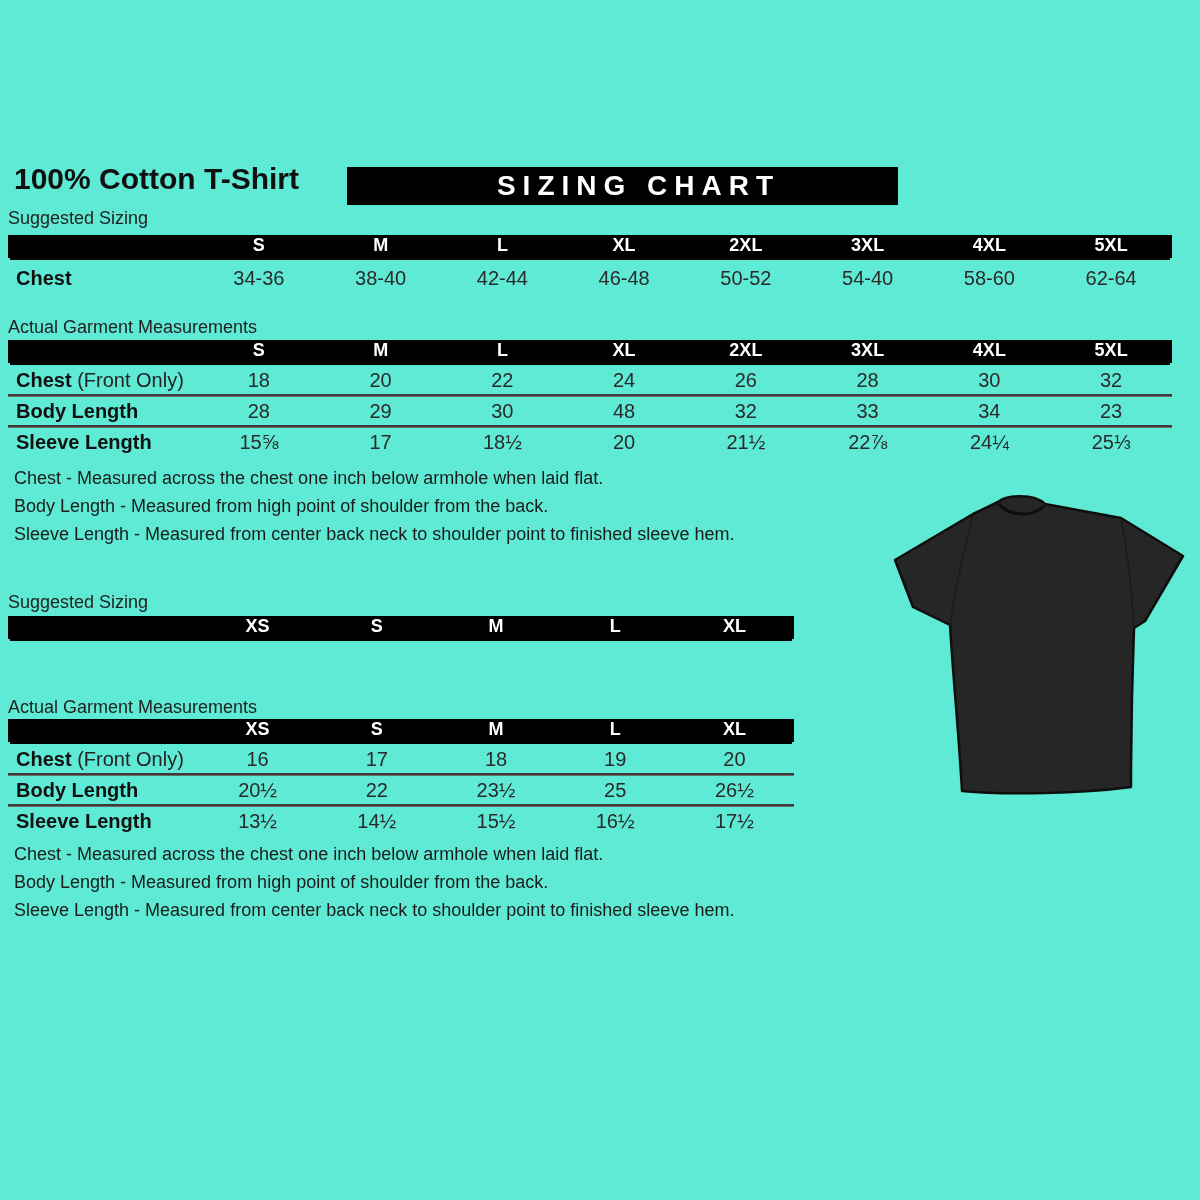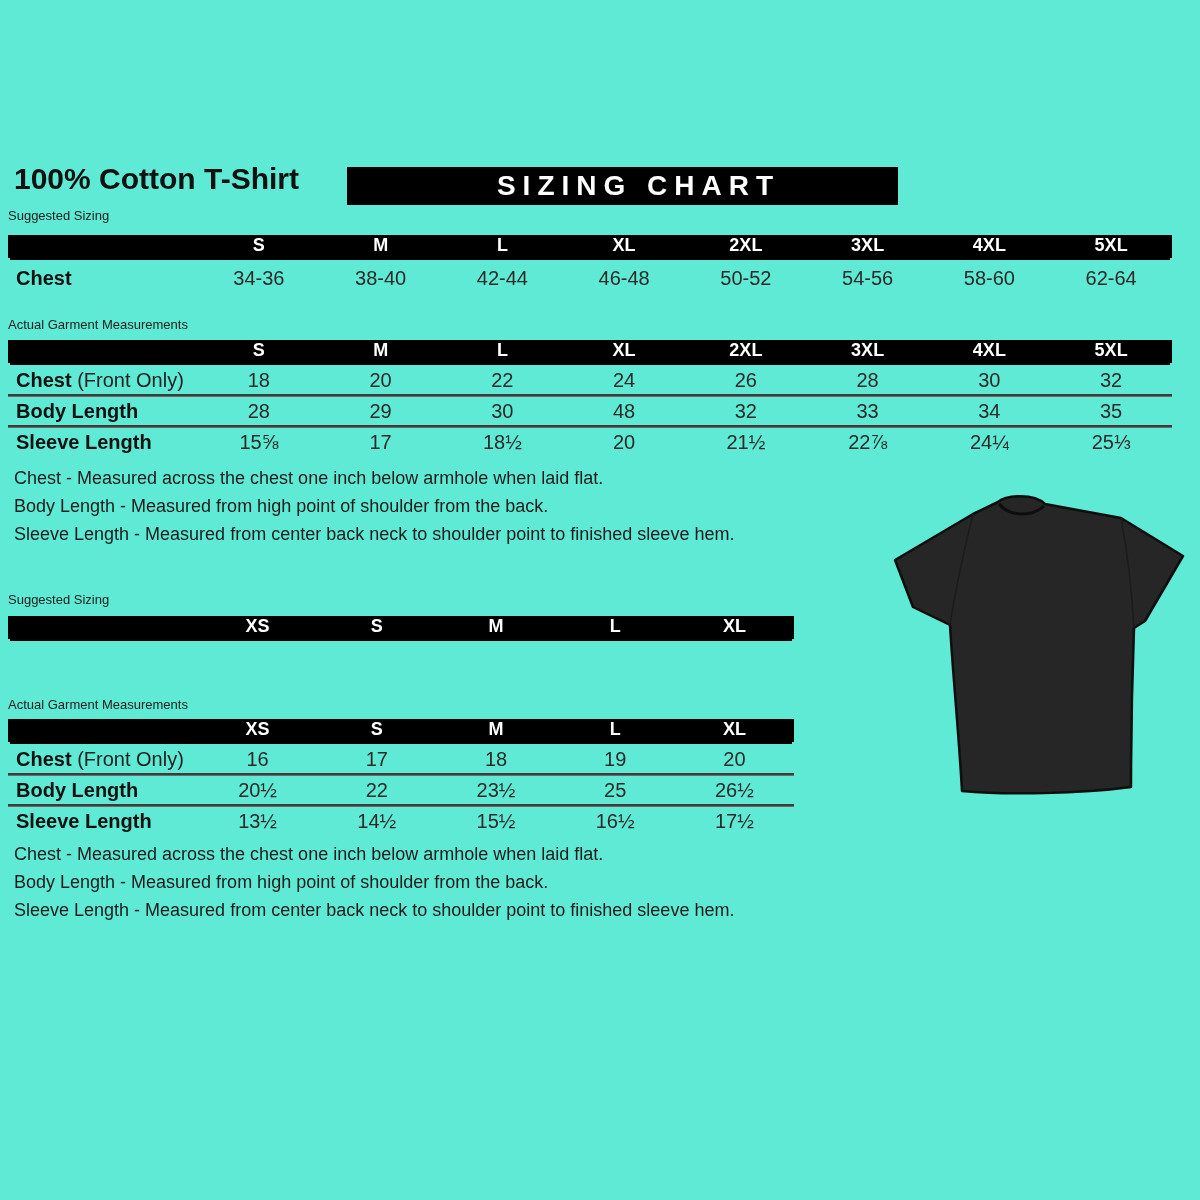--- a/index.html
+++ b/index.html
@@ -17,21 +17,21 @@
     letter-spacing:0px;
   }
   .banner {
     left:347px; top:167px; width:551px; height:38px; background:#000;
     display:flex; align-items:center; justify-content:center;padding-left:32px;
   }
   .banner-text {
     color:#fff; font-size:28px; font-weight:900; letter-spacing:7px;
   }
 
-  .section-label { font-size:13px; color:#222; }
+  .section-label { font-size:18px; color:#222; }
 
   
   .sz-table { position:absolute; }
   .thead {
     background:#000; height:23px; display:flex; align-items:center;
     border-bottom:2px solid #000; box-shadow:0 4px 0 -2px #000; 
   }
   .thead .cell { color:#fff; font-weight:bold; font-size:18px; }
   .trow { display:flex; align-items:center; height:30px; }
   .trow.mrow { height:28px; }
@@ -77,21 +77,21 @@
       <div class="cell">4XL</div>
       <div class="cell">5XL</div>
     </div>
     <div class="trow" style="margin-top:5px;">
       <div class="cell-label"><b>Chest</b></div>
       <div class="cell">34-36</div>
       <div class="cell">38-40</div>
       <div class="cell">42-44</div>
       <div class="cell">46-48</div>
       <div class="cell">50-52</div>
-      <div class="cell">54-56</div>
+      <div class="cell">54-40</div>
       <div class="cell">58-60</div>
       <div class="cell">62-64</div>
     </div>
   </div>
 
   <div class="abs section-label" style="left:8px; top:317px;">Actual Garment Measurements</div>
 
   <div class="sz-table mtable" style="left:8px; top:340px; width:1164px;">
     <div class="thead">
       <div class="cell-label"></div>
@@ -118,21 +118,21 @@
     <div class="divider"></div>
     <div class="trow mrow">
       <div class="cell-label"><b>Body Length</b><span class="note"></span></div>
       <div class="cell">28</div>
       <div class="cell">29</div>
       <div class="cell">30</div>
       <div class="cell">48</div>
       <div class="cell">32</div>
       <div class="cell">33</div>
       <div class="cell">34</div>
-      <div class="cell">35</div>
+      <div class="cell">23</div>
     </div>
     <div class="divider"></div>
     <div class="trow mrow">
       <div class="cell-label"><b>Sleeve Length</b><span class="note"></span></div>
       <div class="cell">15⅝</div>
       <div class="cell">17</div>
       <div class="cell">18½</div>
       <div class="cell">20</div>
       <div class="cell">21½</div>
       <div class="cell">22⅞</div>

